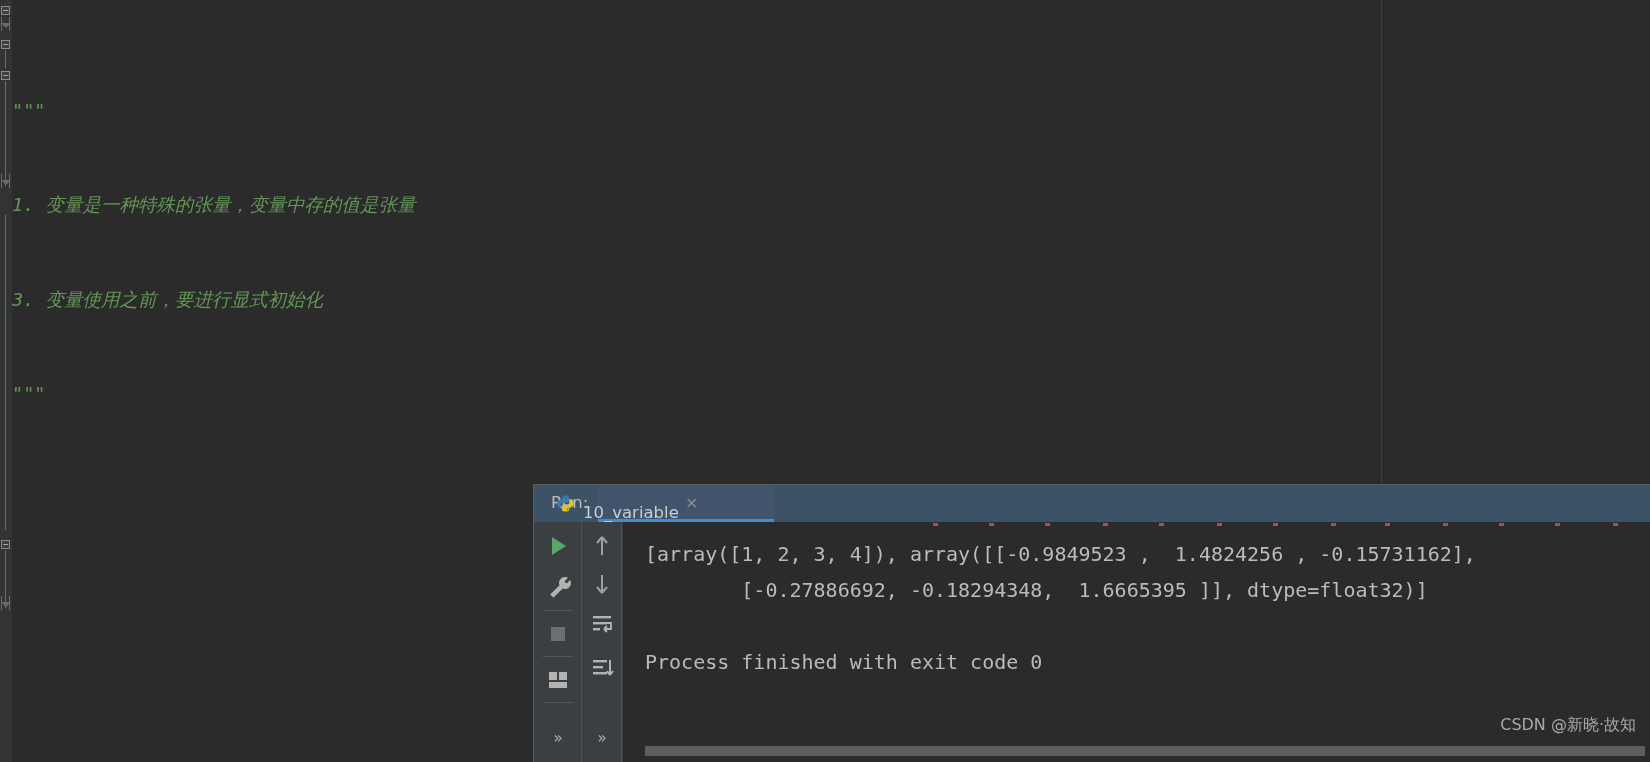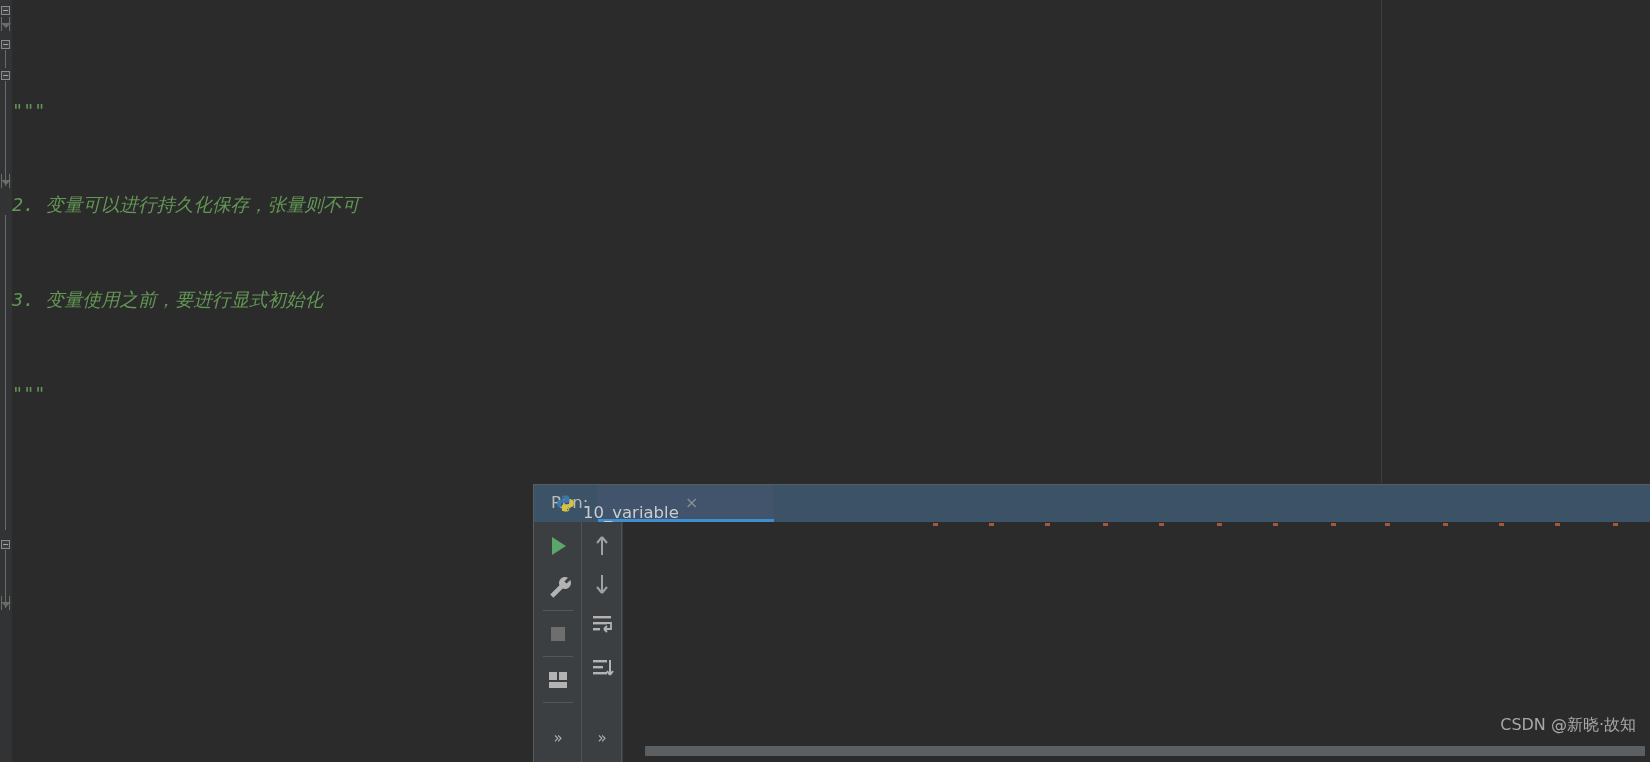--- a/index.html
+++ b/index.html
@@ -163,21 +163,21 @@
       <div class="fold-box" style="left:1px; top:540px;">−</div>
       <div class="fold-line" style="top:550px; height:58px;"></div>
       <div class="fold-arrow" style="top:596px; height:14px;"></div>
     </div>
 
     <div id="editor-rightline"></div>
 
     <div id="code">
 
       <span class="ln c-docq">"""</span>
-      <span class="ln c-docstr">2. 变量可以进行持久化保存，张量则不可</span>
+      <span class="ln c-docstr">1. 变量是一种特殊的张量，变量中存的值是张量</span>
       <span class="ln c-docstr">3. 变量使用之前，要进行显式初始化</span>
       <span class="ln c-docq">"""</span>
       <span class="ln">&nbsp;</span>
 
       
 
       
 
       
 
@@ -291,18 +291,22 @@
         <div class="dot" style="left:226px;"></div>
         <div class="dot" style="left:284px;"></div>
         <div class="dot" style="left:340px;"></div>
         <div class="dot" style="left:398px;"></div>
         <div class="dot" style="left:452px;"></div>
         <div class="dot" style="left:510px;"></div>
         <div class="dot" style="left:566px;"></div>
         <div class="dot" style="left:622px;"></div>
         <div class="dot" style="left:680px;"></div>
       </div>
+      <div id="console-text"><span>[array([1, 2, 3, 4]), array([[-0.9849523 ,  1.4824256 , -0.15731162],</span>
+<span>        [-0.27886692, -0.18294348,  1.6665395 ]], dtype=float32)]</span>
+<span> </span>
+<span>Process finished with exit code 0</span></div>
       <div id="console-scrollbar"></div>
     </div>
   </div>
 
   <div id="watermark">CSDN @新晓·故知</div>
 </div>
 
 </body></html>

